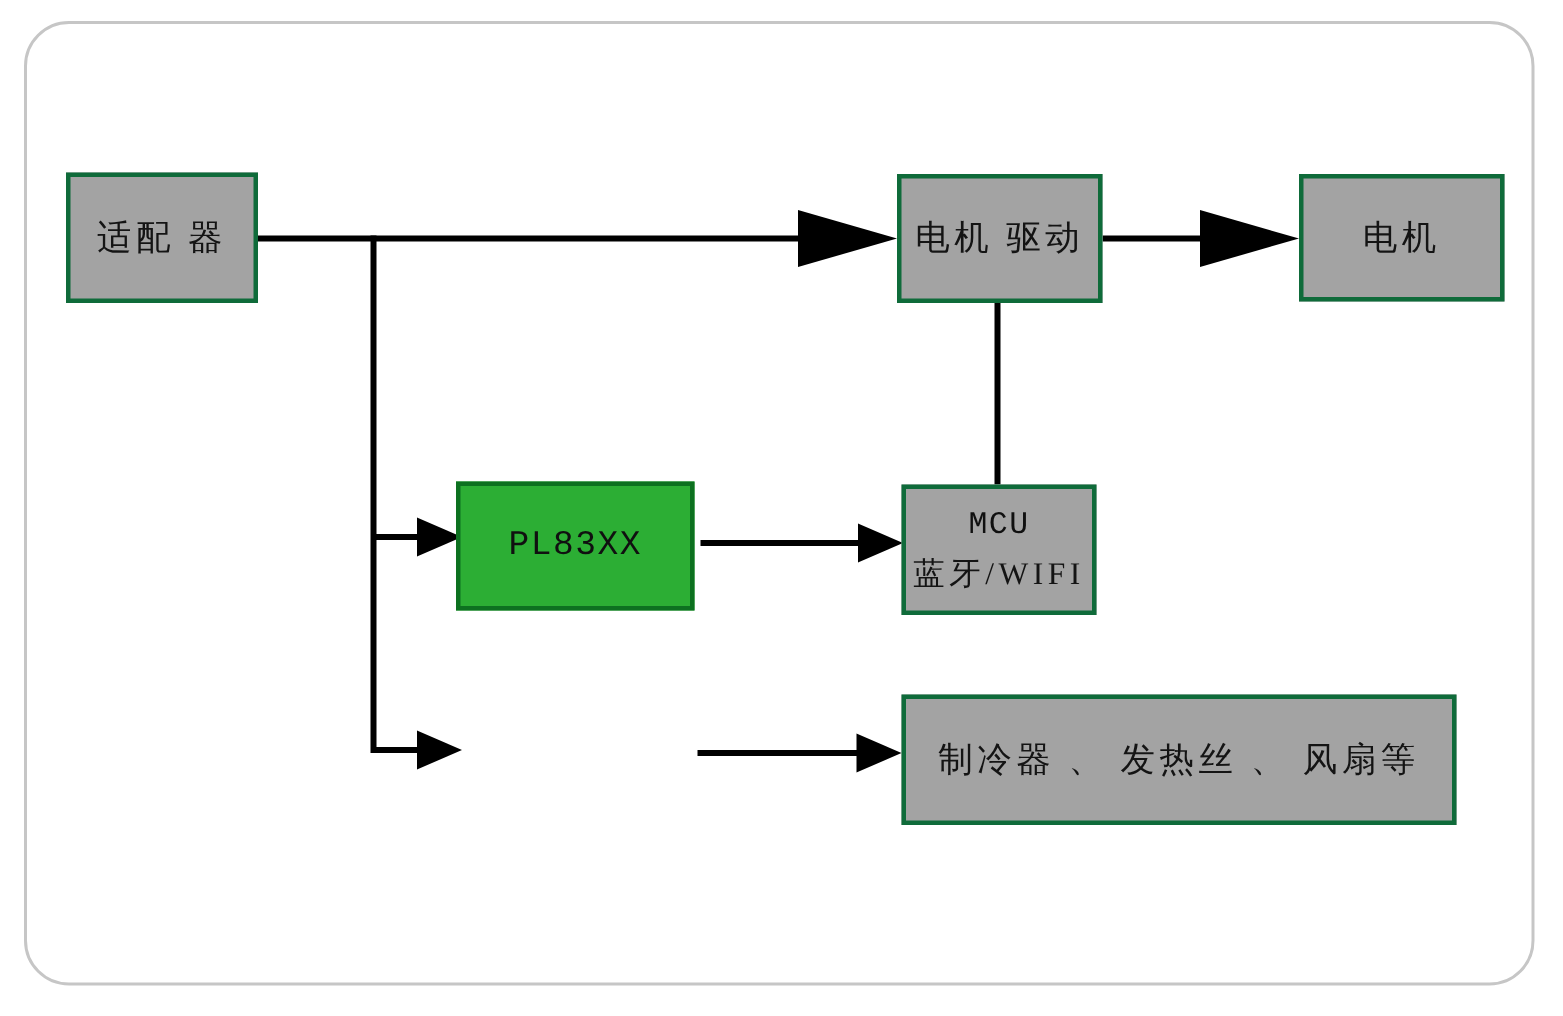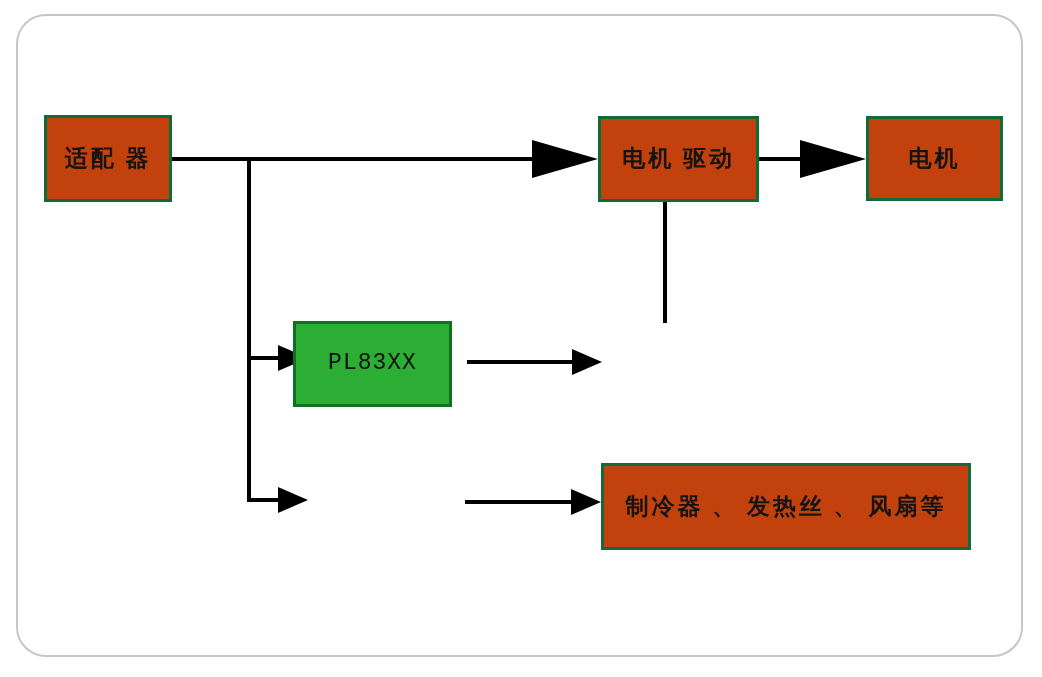--- a/index.html
+++ b/index.html
@@ -23,46 +23,45 @@
     position:absolute;
     display:flex;
     flex-direction:column;
     align-items:center;
     justify-content:center;
     text-align:center;
     box-sizing:border-box;
     z-index:3;
   }
   .light{
-    background:#c2410c;
+    background:#a3a3a3;
     border:3px solid #0f6b3a;
-    font-weight:bold;
   }
   .green{
     background:#2cae34;
     border:3px solid #0d7120;
   }
   .cjk{
     font-family:"Liberation Serif","DejaVu Serif",serif;
     font-size:23px;
     letter-spacing:3px;
     color:#141414;
   }
   .mono{
     font-family:"Liberation Mono","DejaVu Sans Mono",monospace;
     font-size:23px;
     letter-spacing:1px;
     color:#101010;
   }
   .node .row{display:block;line-height:1.55;white-space:nowrap;}
   
   #adapter     {left:44px; top:115px;width:128px;height:87px;}
-  #motor-drive {left:598px;top:116px;width:161px;height:86px;text-align:right;}
+  #motor-drive {left:598px;top:116px;width:137px;height:86px;text-align:right;}
   #motor       {left:866px;top:116px;width:137px;height:85px;text-align:right;}
-  #pl83        {left:293px;top:321px;width:159px;height:86px;align-items:center;}
+  #pl83        {left:304px;top:321px;width:159px;height:86px;align-items:center;}
   #mcu         {left:601px;top:323px;width:130px;height:87px;}
   #mcu .row{font-size:21px;line-height:1.5;}
   #pl8205      {left:309px;top:458px;width:156px;height:86px;}
   #loads       {left:601px;top:463px;width:370px;height:87px;}
   
   .line{position:absolute;background:#000;z-index:1;}
   #main-h      {left:172px;top:157px;width:360px;height:4px;}
   #branch-v    {left:247px;top:157px;width:4px;height:345px;}
   #row2-stub   {left:249px;top:356px;width:30px;height:4px;}
   #row3-stub   {left:249px;top:498px;width:30px;height:4px;}
@@ -121,19 +120,23 @@
   </div>
 
   <div class="node light" id="motor">
     <span class="row cjk">电机</span>
   </div>
 
   <div class="node green" id="pl83">
     <span class="row mono">PL83XX</span>
   </div>
 
+  <div class="node light" id="mcu">
+    <span class="row mono">MCU</span>
+    <span class="row cjk">蓝牙/WIFI</span>
+  </div>
 
 
   <div class="node light" id="loads">
     <span class="row cjk">制冷器 、 发热丝 、 风扇等</span>
   </div>
 
 </div>
 
 </body></html>

